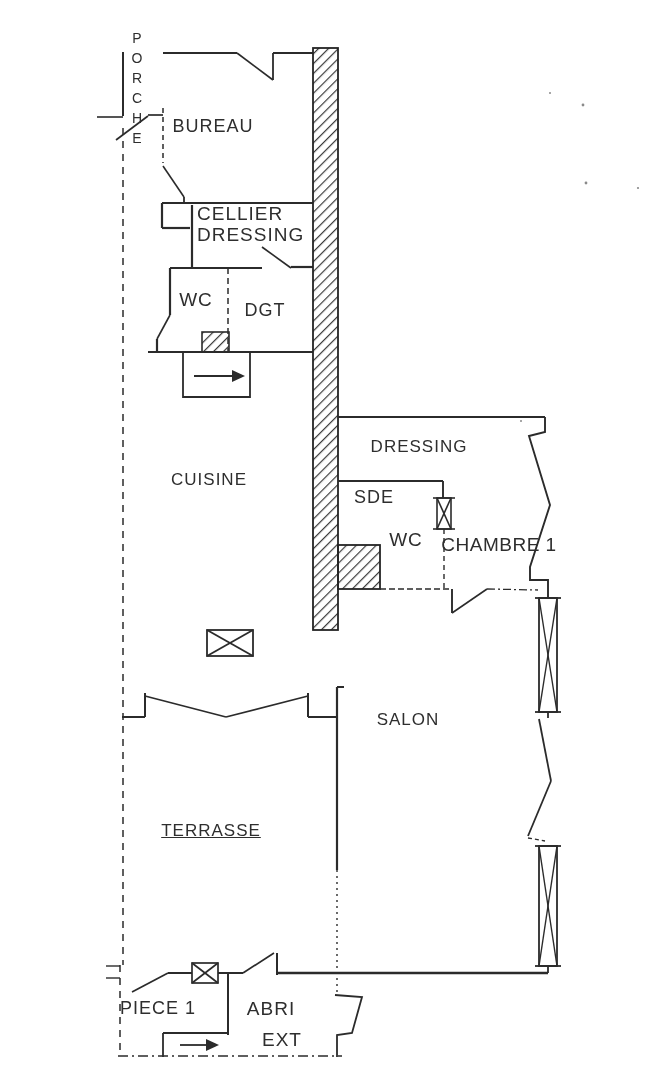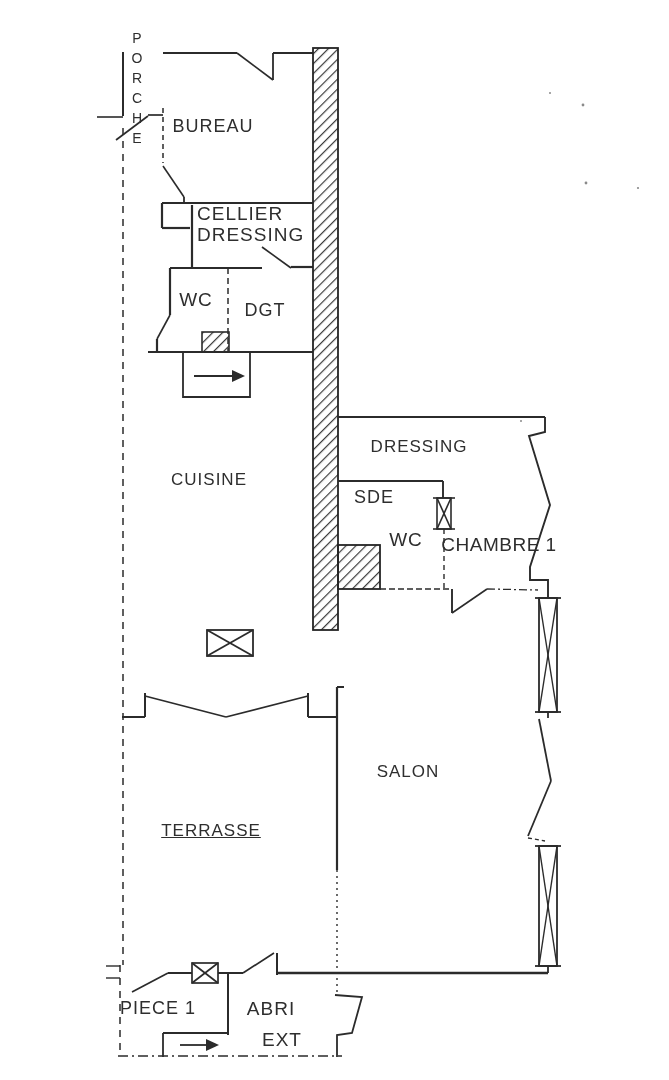--- a/index.html
+++ b/index.html
@@ -206,21 +206,21 @@
   <div class="lbl fs17" style="left:209px;top:480px;">CUISINE</div>
 
   <div class="lbl fs17" style="left:400px;top:447px;padding-left:38px;">DRESSING</div>
 
   <div class="lbl fs16" style="left:374px;top:497px;">SDE</div>
 
   <div class="lbl fs15" style="left:406px;top:540px;">WC</div>
 
   <div class="lbl fs15" style="left:499px;top:545px;letter-spacing:0.5px;">CHAMBRE 1</div>
 
-  <div class="lbl fs17" style="left:408px;top:772px;">SALON</div>
+  <div class="lbl fs17" style="left:408px;top:720px;">SALON</div>
 
   <div class="lbl fs17" style="left:211px;top:831px;text-decoration:underline;">TERRASSE</div>
 
   <div class="lbl fs16" style="left:158px;top:1008px;">PIECE 1</div>
 
   <div class="lbl fs15" style="left:271px;top:1009px;">ABRI</div>
 
   <div class="lbl fs15" style="left:282px;top:1040px;">EXT</div>
 
 </div>

